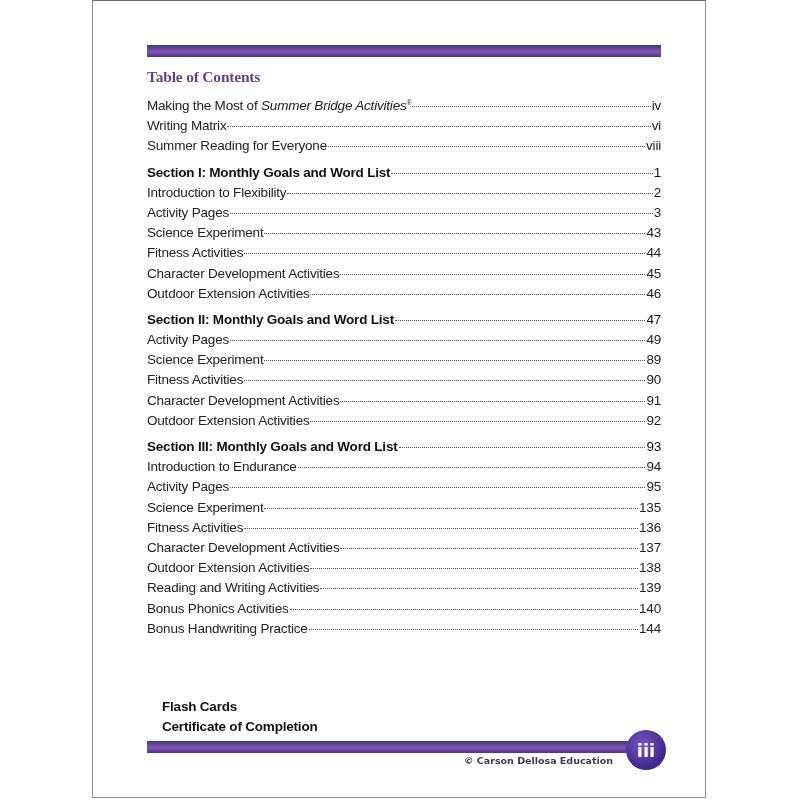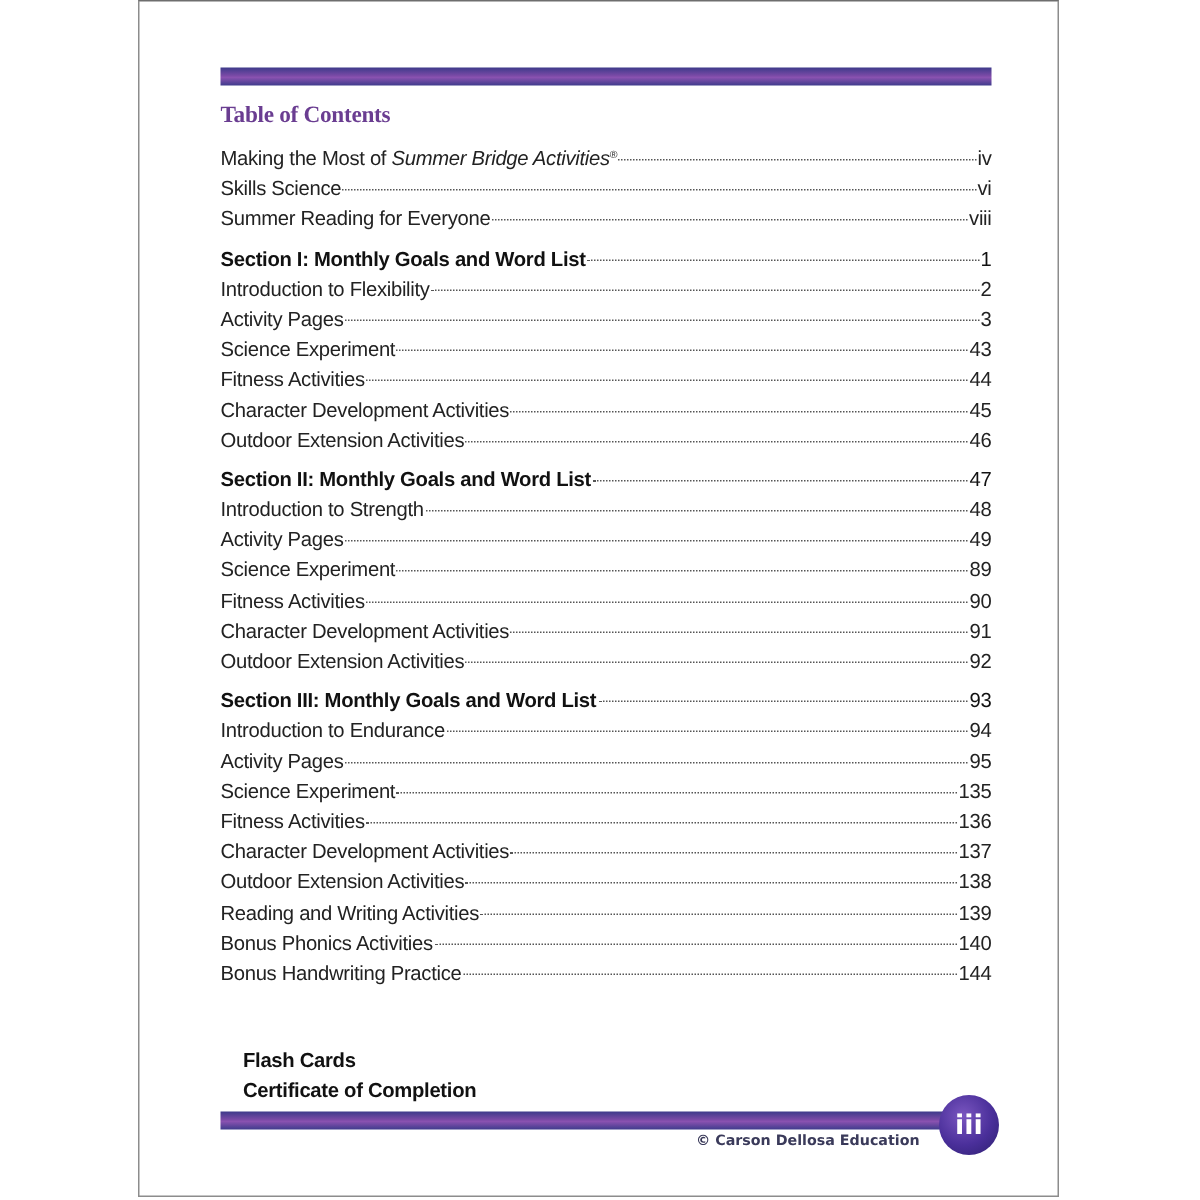--- a/index.html
+++ b/index.html
@@ -58,21 +58,21 @@
 <div class="title">Table of Contents</div>
 
 <div class="toc">
   <div class="group">
     <div class="row">
       <span class="label"><span>Making the Most of </span><i>Summer Bridge Activities</i><sup>®</sup></span>
       <span class="leader"></span>
       <span class="page-num">iv</span>
     </div>
     <div class="row">
-      <span class="label">Skills Science</span>
+      <span class="label">Writing Matrix</span>
       <span class="leader"></span>
       <span class="page-num">vi</span>
     </div>
     <div class="row">
       <span class="label">Summer Reading for Everyone</span>
       <span class="leader"></span>
       <span class="page-num">viii</span>
     </div>
   </div>
 
@@ -113,25 +113,20 @@
         <span class="page-num">46</span>
       </div>
   </div>
 
   <div class="group">
     <div class="row section">
       <span class="label">Section II: Monthly Goals and Word List</span>
       <span class="leader"></span>
       <span class="page-num">47</span>
     </div>
-    <div class="row">
-        <span class="label">Introduction to Strength</span>
-        <span class="leader"></span>
-        <span class="page-num">48</span>
-      </div>
     <div class="row">
         <span class="label">Activity Pages</span>
         <span class="leader"></span>
         <span class="page-num">49</span>
       </div>
     <div class="row">
         <span class="label">Science Experiment</span>
         <span class="leader"></span>
         <span class="page-num">89</span>
       </div>

